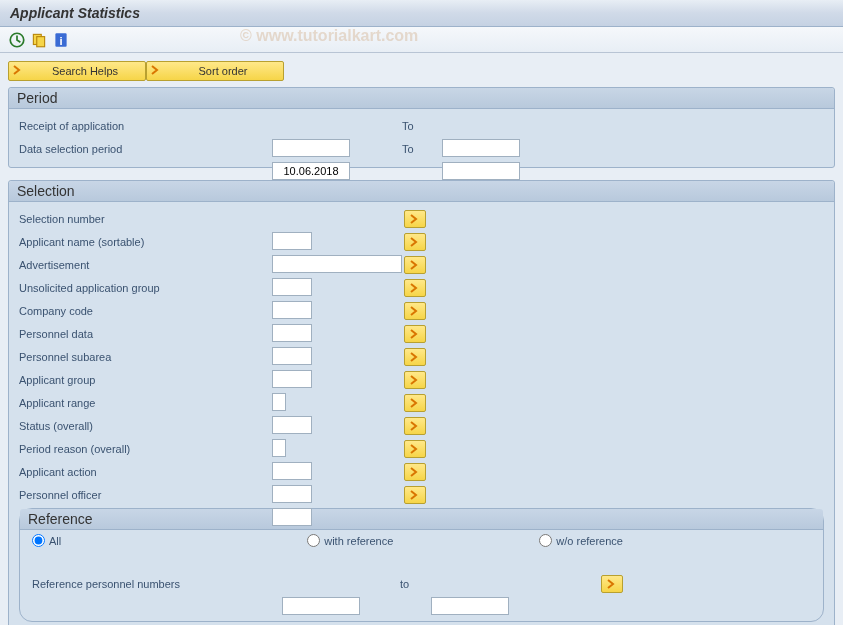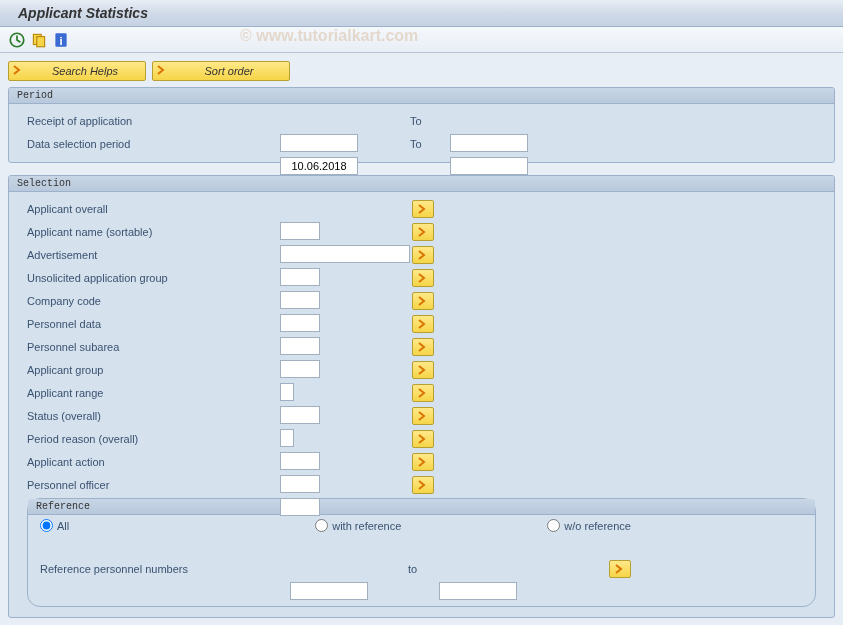--- a/index.html
+++ b/index.html
@@ -8,21 +8,21 @@
       font-size: 11px;
       background: #f2f2f2;
       color: #333;
       width: 843px;
       height: 625px;
       overflow: hidden;
     }
     .titlebar {
       background: linear-gradient(to bottom, #e8eef5 0%, #d0dae8 50%, #c5d2e3 100%);
       border-bottom: 1px solid #9db2ca;
-      padding: 5px 18px;
+      padding: 5px 10px;
       font-size: 14px;
       font-weight: bold;
       font-style: italic;
       color: #333;
     }
     .toolbar {
       background: linear-gradient(to bottom, #f5f8fb 0%, #e8eef5 100%);
       border-bottom: 1px solid #b8c4d4;
       padding: 3px 8px;
       height: 26px;
@@ -47,23 +47,21 @@
       font-size: 16px;
       font-weight: bold;
       pointer-events: none;
     }
     .content {
       padding: 8px;
       background: #e8eef5;
     }
     .action-buttons {
       display: flex;
-      gap: 6px;
       margin-bottom: 6px;
-      font-style: italic;
     }
     .action-btn {
       background: linear-gradient(to bottom, #ffe889 0%, #f6d548 100%);
       border: 1px solid #b8a030;
       border-radius: 2px;
       padding: 2px 4px;
       display: flex;
       align-items: center;
       gap: 6px;
       cursor: pointer;
@@ -83,26 +81,25 @@
       border: 1px solid #9db2ca;
       background: #d5e1ed;
       border-radius: 3px;
       margin-bottom: 12px;
       padding: 0;
     }
     .groupbox-title {
       background: linear-gradient(to bottom, #c8d6e6 0%, #b8c9dc 100%);
       border-bottom: 1px solid #9db2ca;
       padding: 2px 8px;
-      font-size: 10px;
+      font-size: 14px;
       border-radius: 3px 3px 0 0;
-      font-family: Liberation Mono, monospace;
     }
     .groupbox-body {
-      padding: 6px 16px;
+      padding: 6px 8px;
     }
     .form-row {
       display: flex;
       align-items: center;
       height: 22px;
       margin-bottom: 1px;
     }
     .form-label {
       width: 255px;
       color: #3a5270;
@@ -230,21 +227,21 @@
         <input class="form-input input-md" value="" style="">
       </div>
     </div>
   </div>
 
   <div class="groupbox">
     <div class="groupbox-title">Selection</div>
     <div class="groupbox-body" id="selection-body">
 
       <div class="form-row">
-          <div class="form-label">Applicant overall</div>
+          <div class="form-label">Selection number</div>
           <div class="col-input1">
             <input class="form-input input-sm" value="" style="">
           </div>
           <span class="multi-btn">
             <svg viewBox="0 0 10 10">
               <path d="M1 1 L6 5 L1 9" stroke="#d97500" stroke-width="2" fill="none"></path>
             </svg>
           </span>
         </div>
         <div class="form-row">

